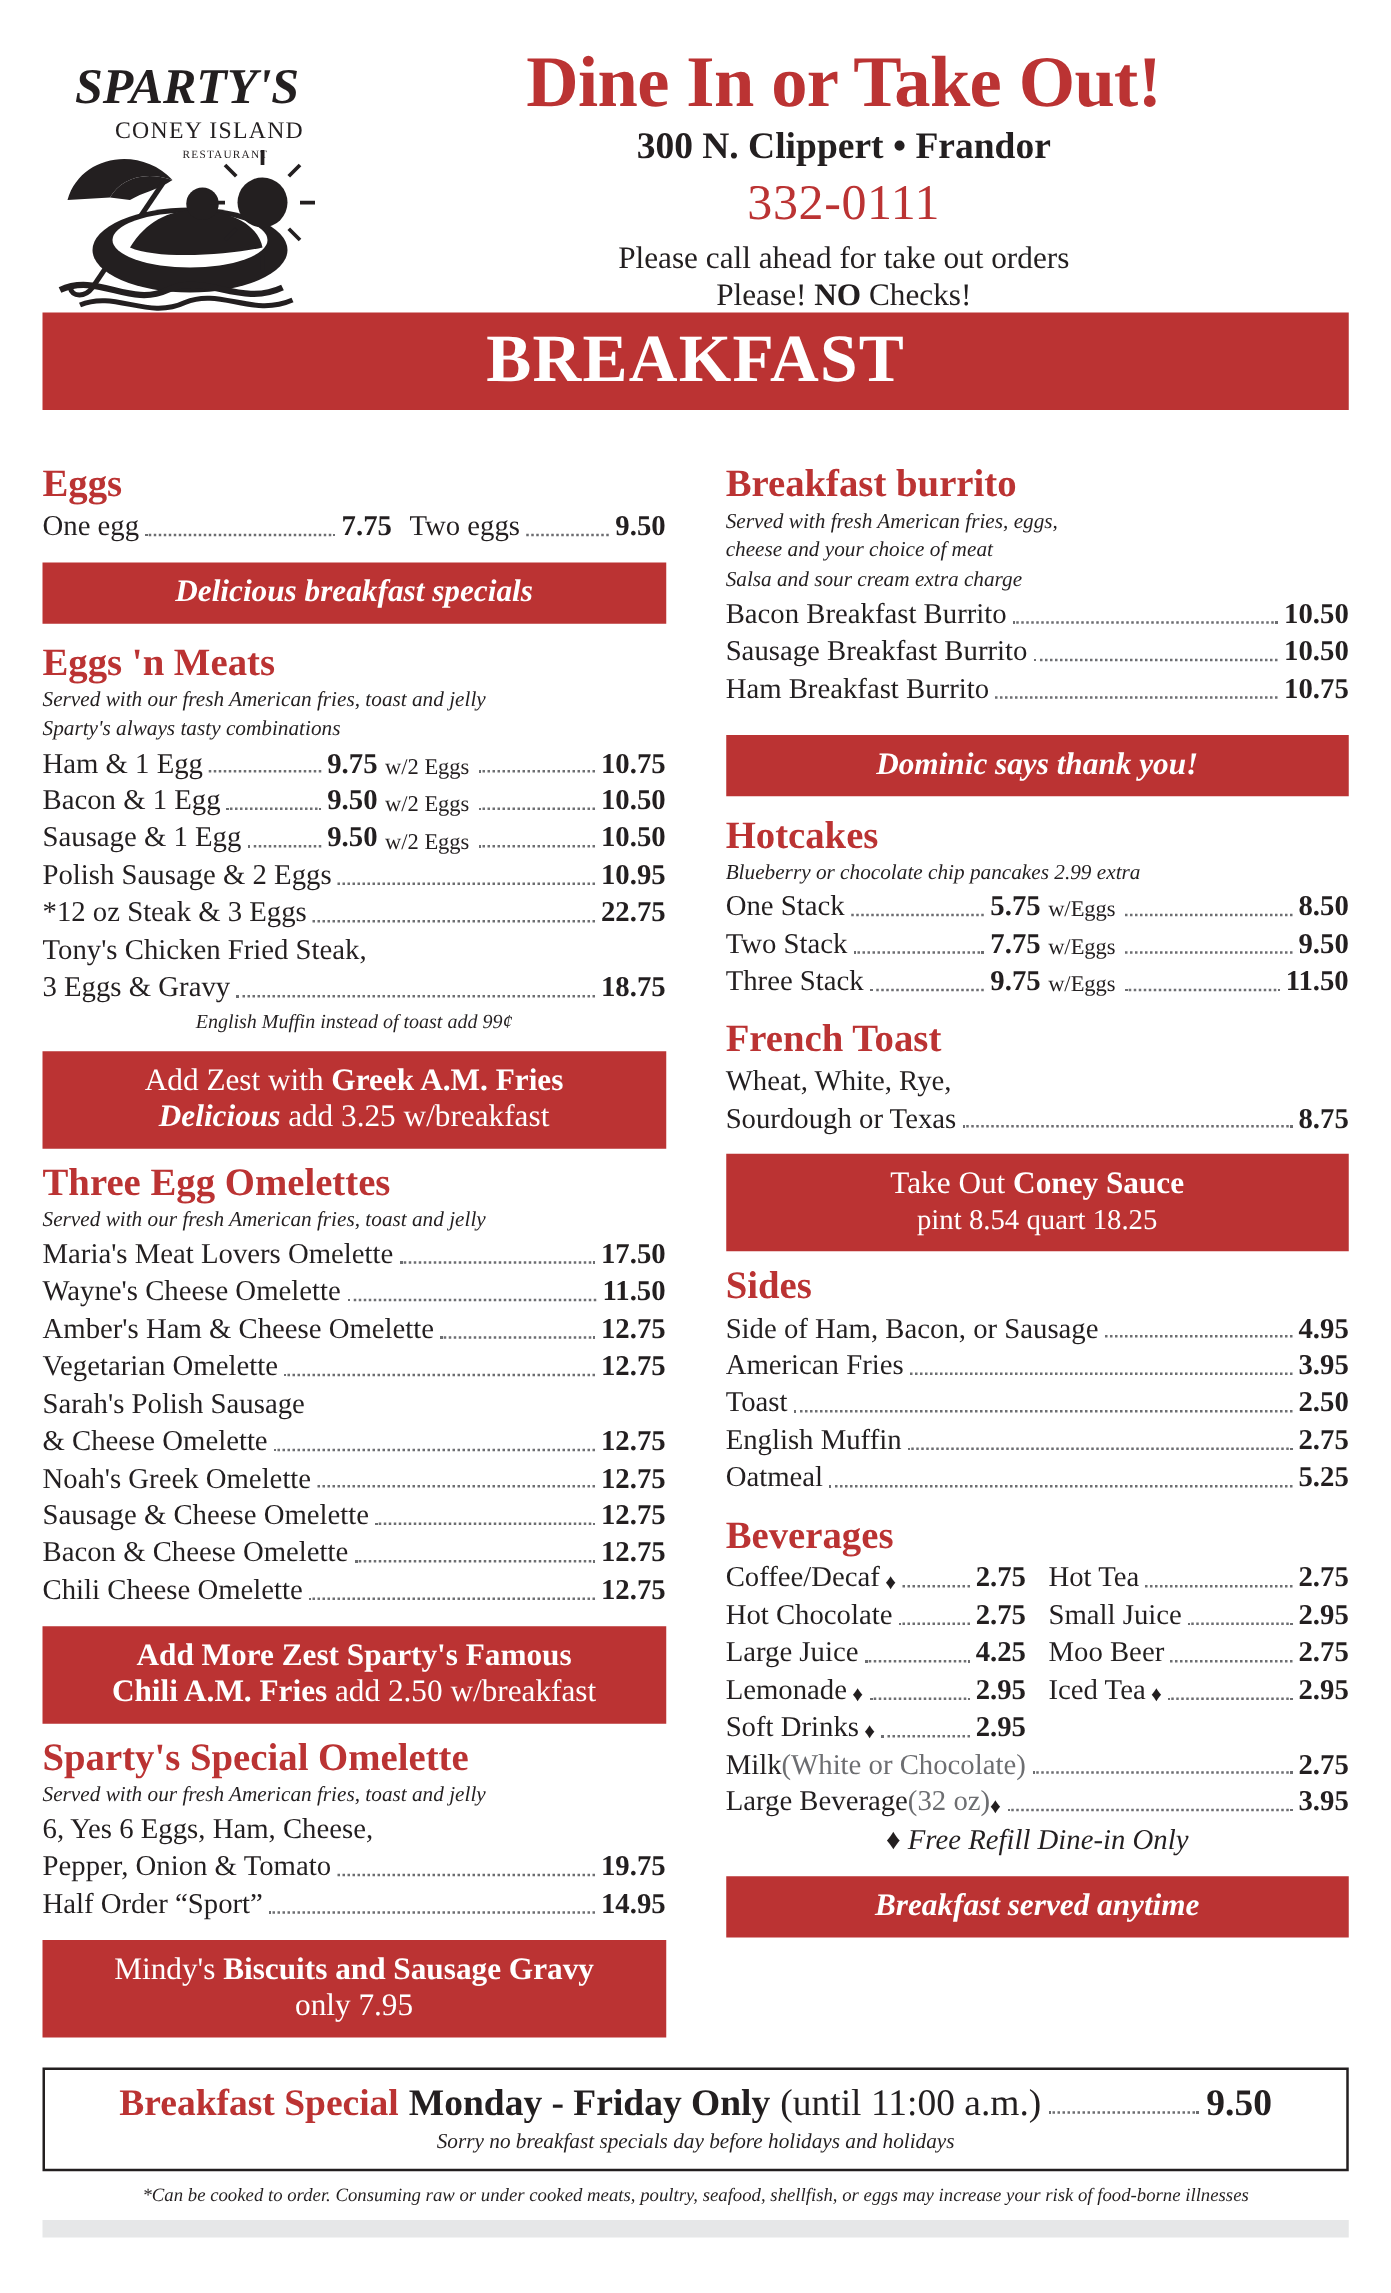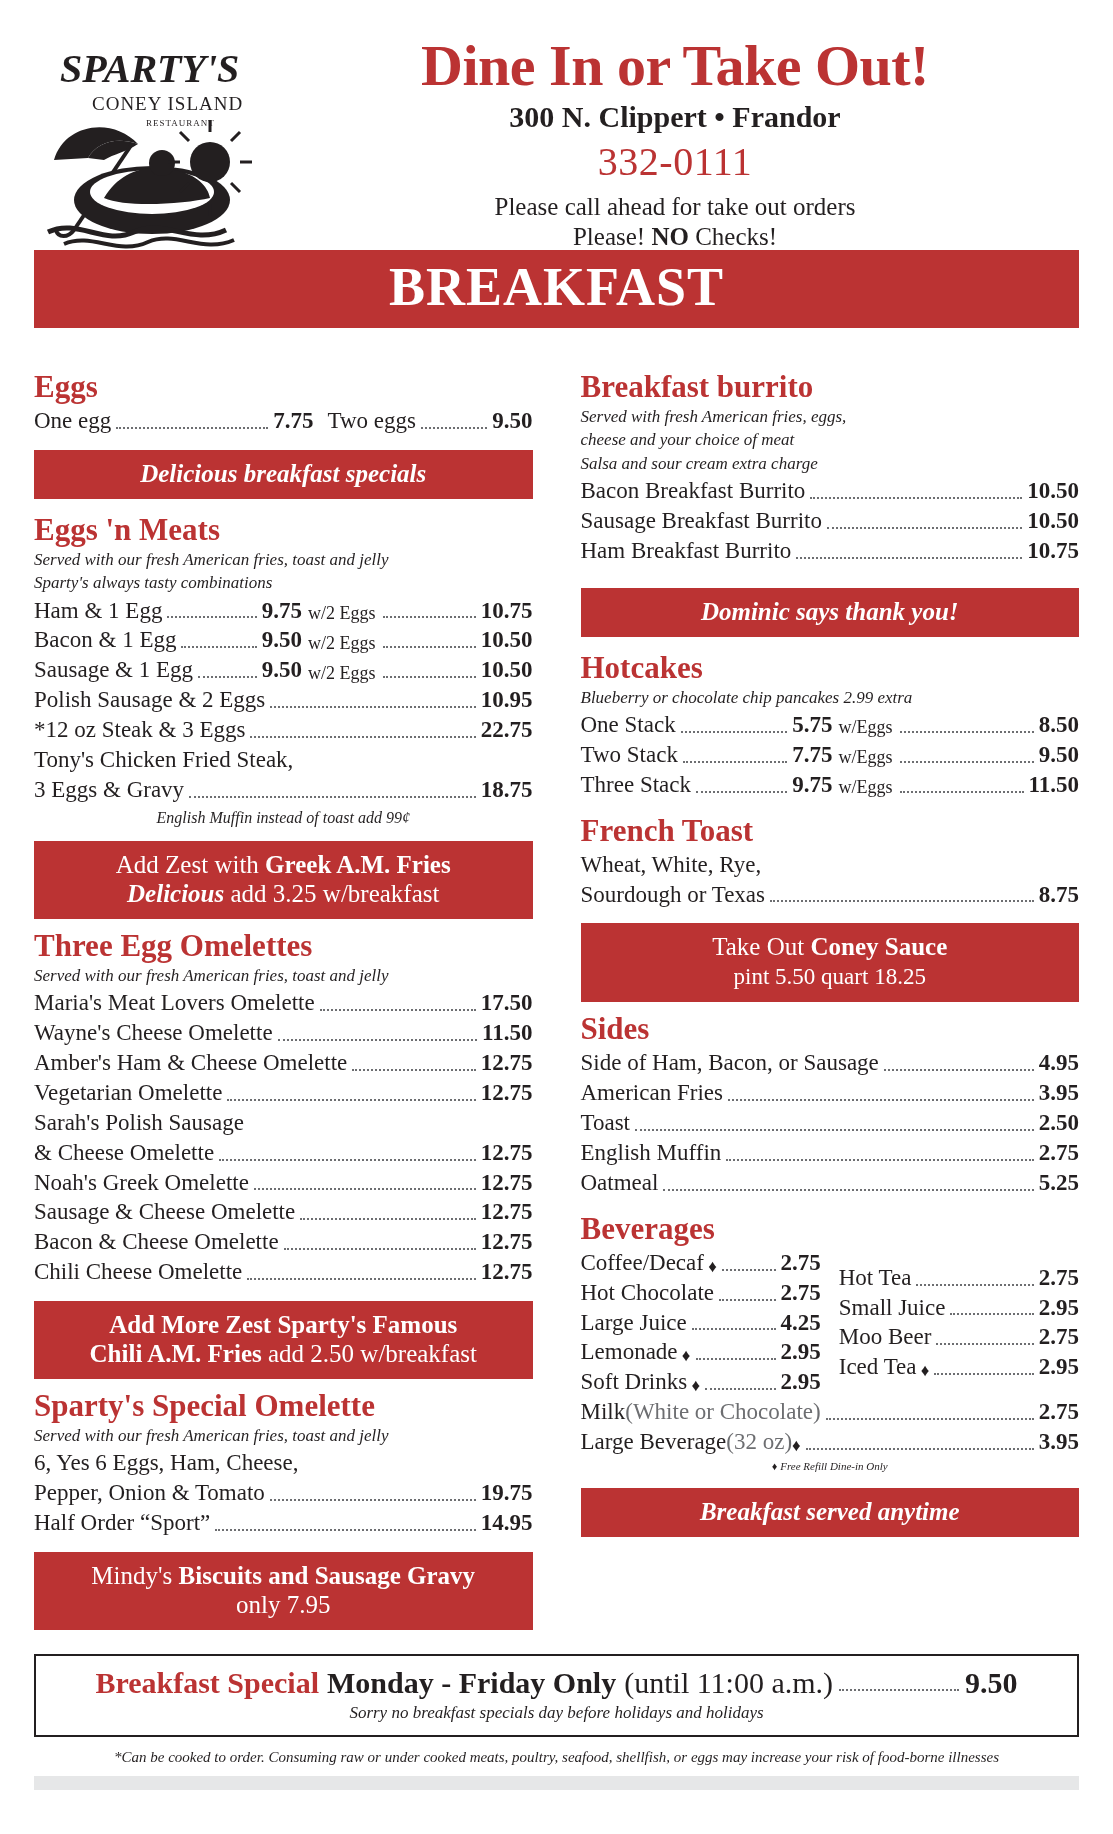--- a/index.html
+++ b/index.html
@@ -169,30 +169,29 @@
   .row .mid{flex:0 0 auto;font-size:18px;padding:0 2px 0 6px;}
 
   .two{display:flex;gap:0;align-items:flex-end;}
   .two .left{flex:1 1 auto;display:flex;align-items:flex-end;min-width:0;}
   .two .right{flex:0 0 auto;display:flex;align-items:flex-end;}
 
   
   .bev{
     display:flex;
     gap:18px;
-    align-items:center;
   }
   .bev .bcol{flex:1 1 0;min-width:0;}
   .diamond{font-size:17px;vertical-align:1px;}
 
   .free-refill{
     text-align:center;
     font-family:"Liberation Serif", serif;
     font-style:italic;
-    font-size:11px;
+    font-size:23px;
     margin-top:3px;
   }
 
   
   .special-box{
     border:2px solid #231f20;
     margin:18px 0 0 0;
     padding:10px 16px 12px 16px;
     text-align:center;
   }
@@ -526,21 +525,21 @@
         <span class="nm">Wheat, White, Rye,</span>
       </div>
       <div class="row">
         <span class="nm">Sourdough or Texas</span>
         <span class="dots"></span>
         <span class="pr">8.75</span>
       </div>
 
       <div class="strip">
         <span class="reg">Take Out </span><b>Coney Sauce</b><br>
-        <span class="reg strip-sm">pint 5.50     quart 18.25</span>
+        <span class="reg strip-sm">pint 8.54     quart 18.25</span>
       </div>
 
       <div class="sect-title tight">Sides</div>
       <div class="row">
         <span class="nm">Side of Ham, Bacon, or Sausage</span>
         <span class="dots"></span>
         <span class="pr">4.95</span>
       </div>
       <div class="row">
         <span class="nm">American Fries</span>

